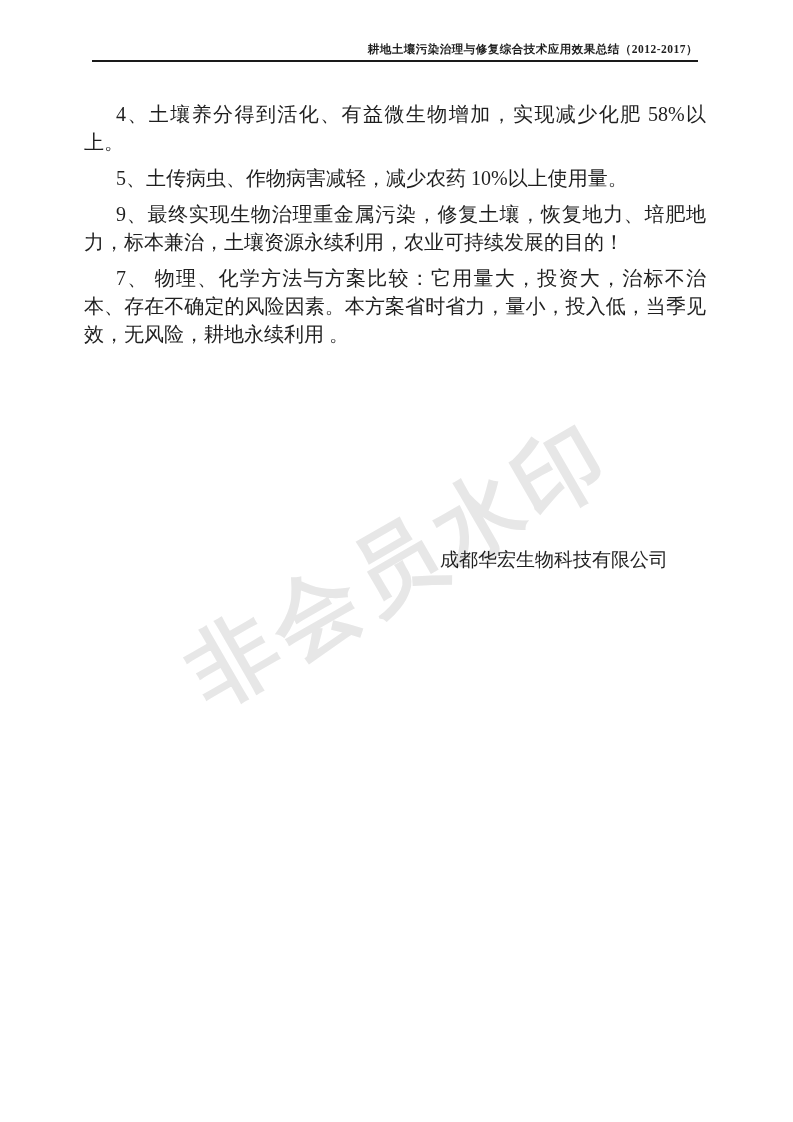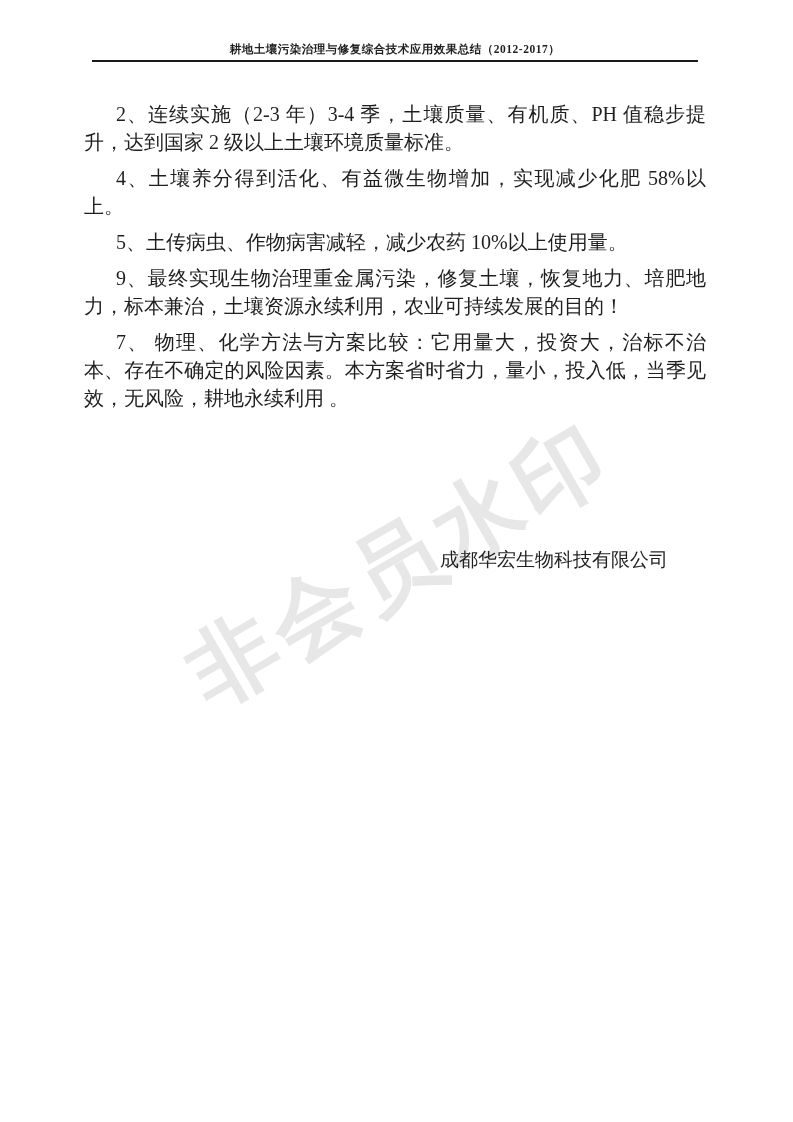--- a/index.html
+++ b/index.html
@@ -16,21 +16,21 @@
     overflow: hidden;
     font-family: "Liberation Serif", "DejaVu Serif", serif;
     color: #1f1f1f;
   }
   
   .page-header {
     position: absolute;
     top: 42px;
     left: 92px;
     width: 606px;
-    text-align: center;
+    text-align: right;
     border-bottom: 2px solid #1a1a1a;
     padding-bottom: 3px;
   }
   .header-title {
     font-size: 11.5px;
     font-weight: bold;
     letter-spacing: 0.5px;
     white-space: nowrap;
   }
   
@@ -90,21 +90,20 @@
 
 <div class="page">
 
   <div class="watermark">非会员水印</div>
 
   <div class="page-header">
     <div class="header-title">耕地土壤污染治理与修复综合技术应用效果总结（2012-2017）</div>
   </div>
 
   <div class="doc-body">
-    <p>2、连续实施（2-3 年）3-4 季，土壤质量、有机质、PH 值稳步提升，达到国家 2 级以上土壤环境质量标准。</p>
     <p>4、土壤养分得到活化、有益微生物增加，实现减少化肥 58%以上。</p>
     <p>5、土传病虫、作物病害减轻，减少农药 10%以上使用量。</p>
     <p>9、最终实现生物治理重金属污染，修复土壤，恢复地力、培肥地力，标本兼治，土壤资源永续利用，农业可持续发展的目的！</p>
     <p>7、 物理、化学方法与方案比较：它用量大，投资大，治标不治本、存在不确定的风险因素。本方案省时省力，量小，投入低，当季见效，无风险，耕地永续利用 。</p>
   </div>
 
   <div class="sig-company">成都华宏生物科技有限公司</div>
 
 
 </div>

